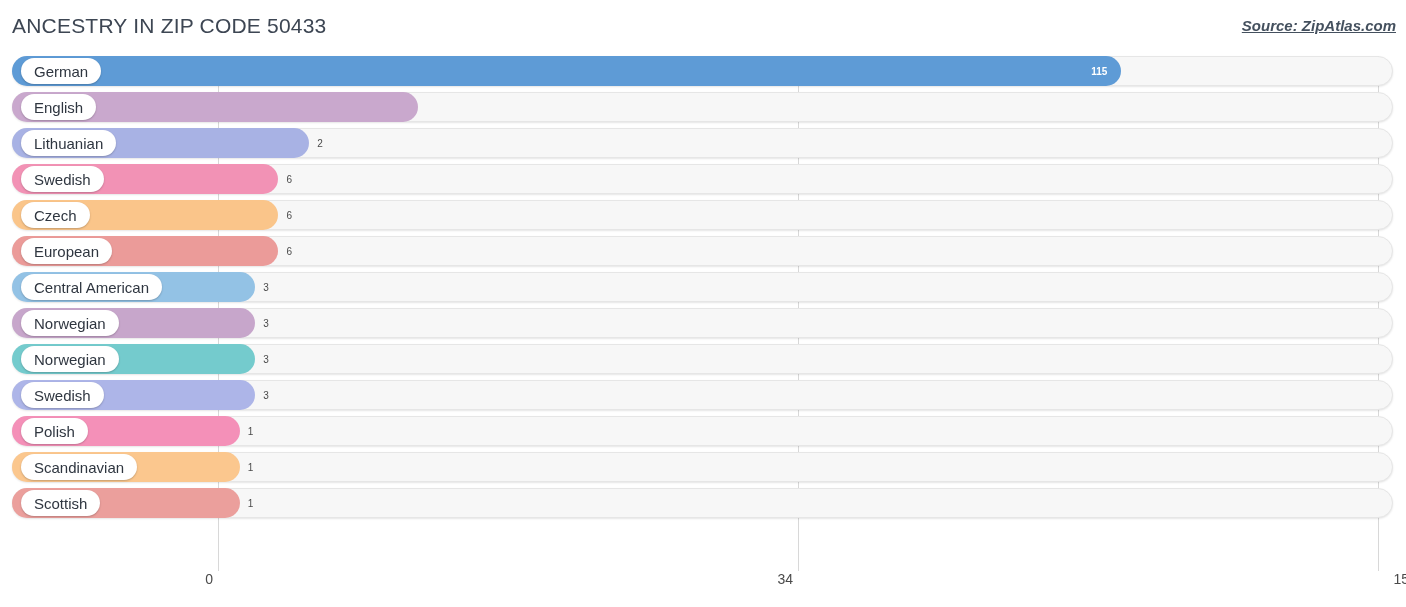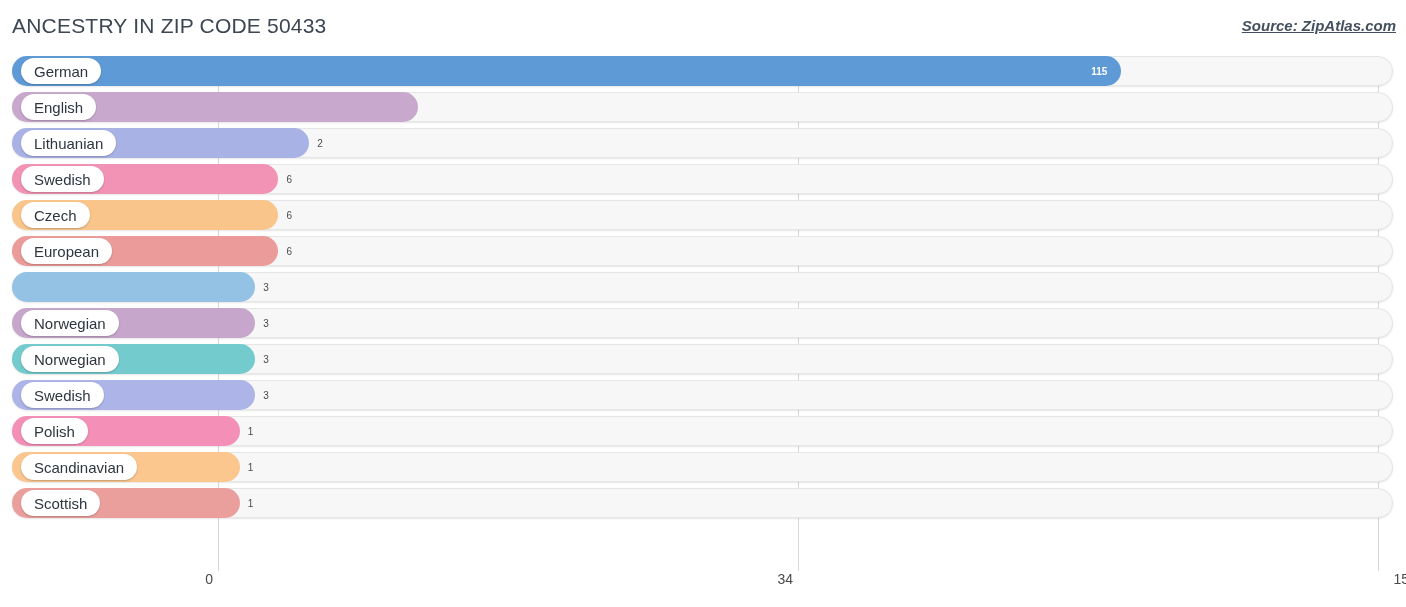--- a/index.html
+++ b/index.html
@@ -209,20 +209,23 @@
         <div class="track"></div>
         <div class="fill" style="width: 266.398px; background: rgb(235, 155, 153);"></div>
         <div class="pill">
           <span class="pill-label">European</span>
         </div>
         <div class="value" style="left: 286.398px;">6</div>
       </div>
       <div class="row">
         <div class="track"></div>
         <div class="fill" style="width: 243.199px; background: rgb(147, 194, 229);"></div>
+        <div class="pill">
+          <span class="pill-label">Central American</span>
+        </div>
         <div class="value" style="left: 263.199px;">3</div>
       </div>
       <div class="row">
         <div class="track"></div>
         <div class="fill" style="width: 243.199px; background: rgb(199, 166, 203);"></div>
         <div class="pill">
           <span class="pill-label">Norwegian</span>
         </div>
         <div class="value" style="left: 263.199px;">3</div>
       </div>

